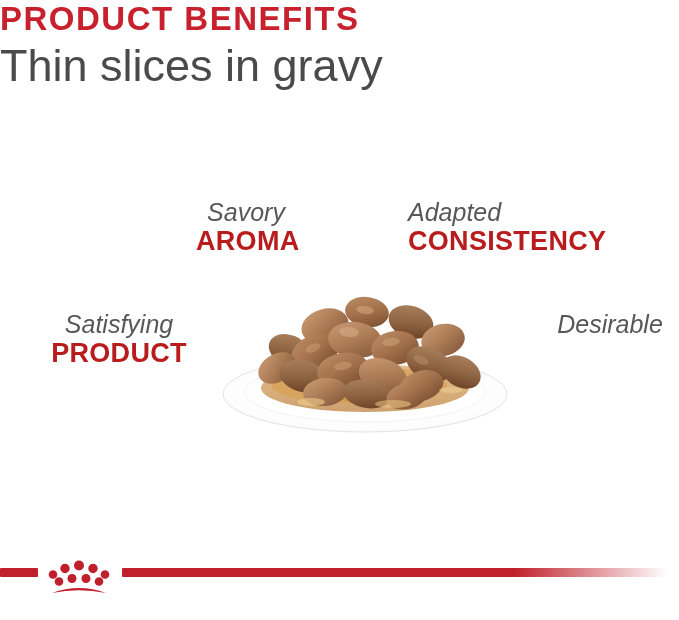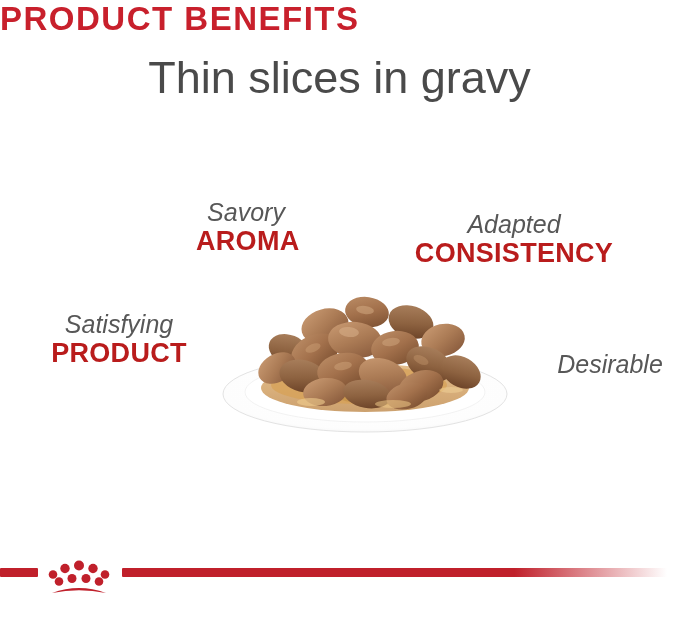--- a/index.html
+++ b/index.html
@@ -28,24 +28,23 @@
     width: 679px;
     font-size: 33px;
     font-weight: bold;
     letter-spacing: 1.5px;
     color: #C8202C;
     line-height: 1.05;
     white-space: nowrap;
   }
   .subhead {
     position: absolute;
-    top: 52px;
-    left: 0;
-    width: 679px;
-    text-align: center;
+    top: 40px;
+    left: 0;
+    width: 679px;
     font-size: 45px;
     font-weight: 300;
     color: #4A4A4A;
     line-height: 1.15;
     letter-spacing: 0px;
     white-space: nowrap;
   }
 
   
   .benefit { position: absolute; white-space: nowrap; }
@@ -60,23 +59,23 @@
   .benefit .term {
     font-weight: bold;
     font-size: 27px;
     color: #b91c1c;
     line-height: 1.12;
     letter-spacing: 0.3px;
     display: block;
   }
 
   .benefit-aroma       { top: 198px; left: 196px; text-align: center; width: 100px; }
-  .benefit-consistency { top: 198px; left: 408px; text-align: center; width: 212px; margin-top: 12px; }
+  .benefit-consistency { top: 198px; left: 408px; width: 212px; }
   .benefit-texture     { top: 310px; left: 48px;  text-align: center; width: 142px; }
-  .benefit-flavors     { top: 310px; left: 541px; text-align: center; width: 138px; margin-top: 40px; }
+  .benefit-flavors     { top: 310px; left: 541px; text-align: center; width: 138px; }
 
   
   .food-photo {
     position: absolute;
     left: 215px;
     top: 268px;
     width: 300px;
     height: 172px;
   }
   .food-photo svg { display: block; width: 100%; height: 100%; }

